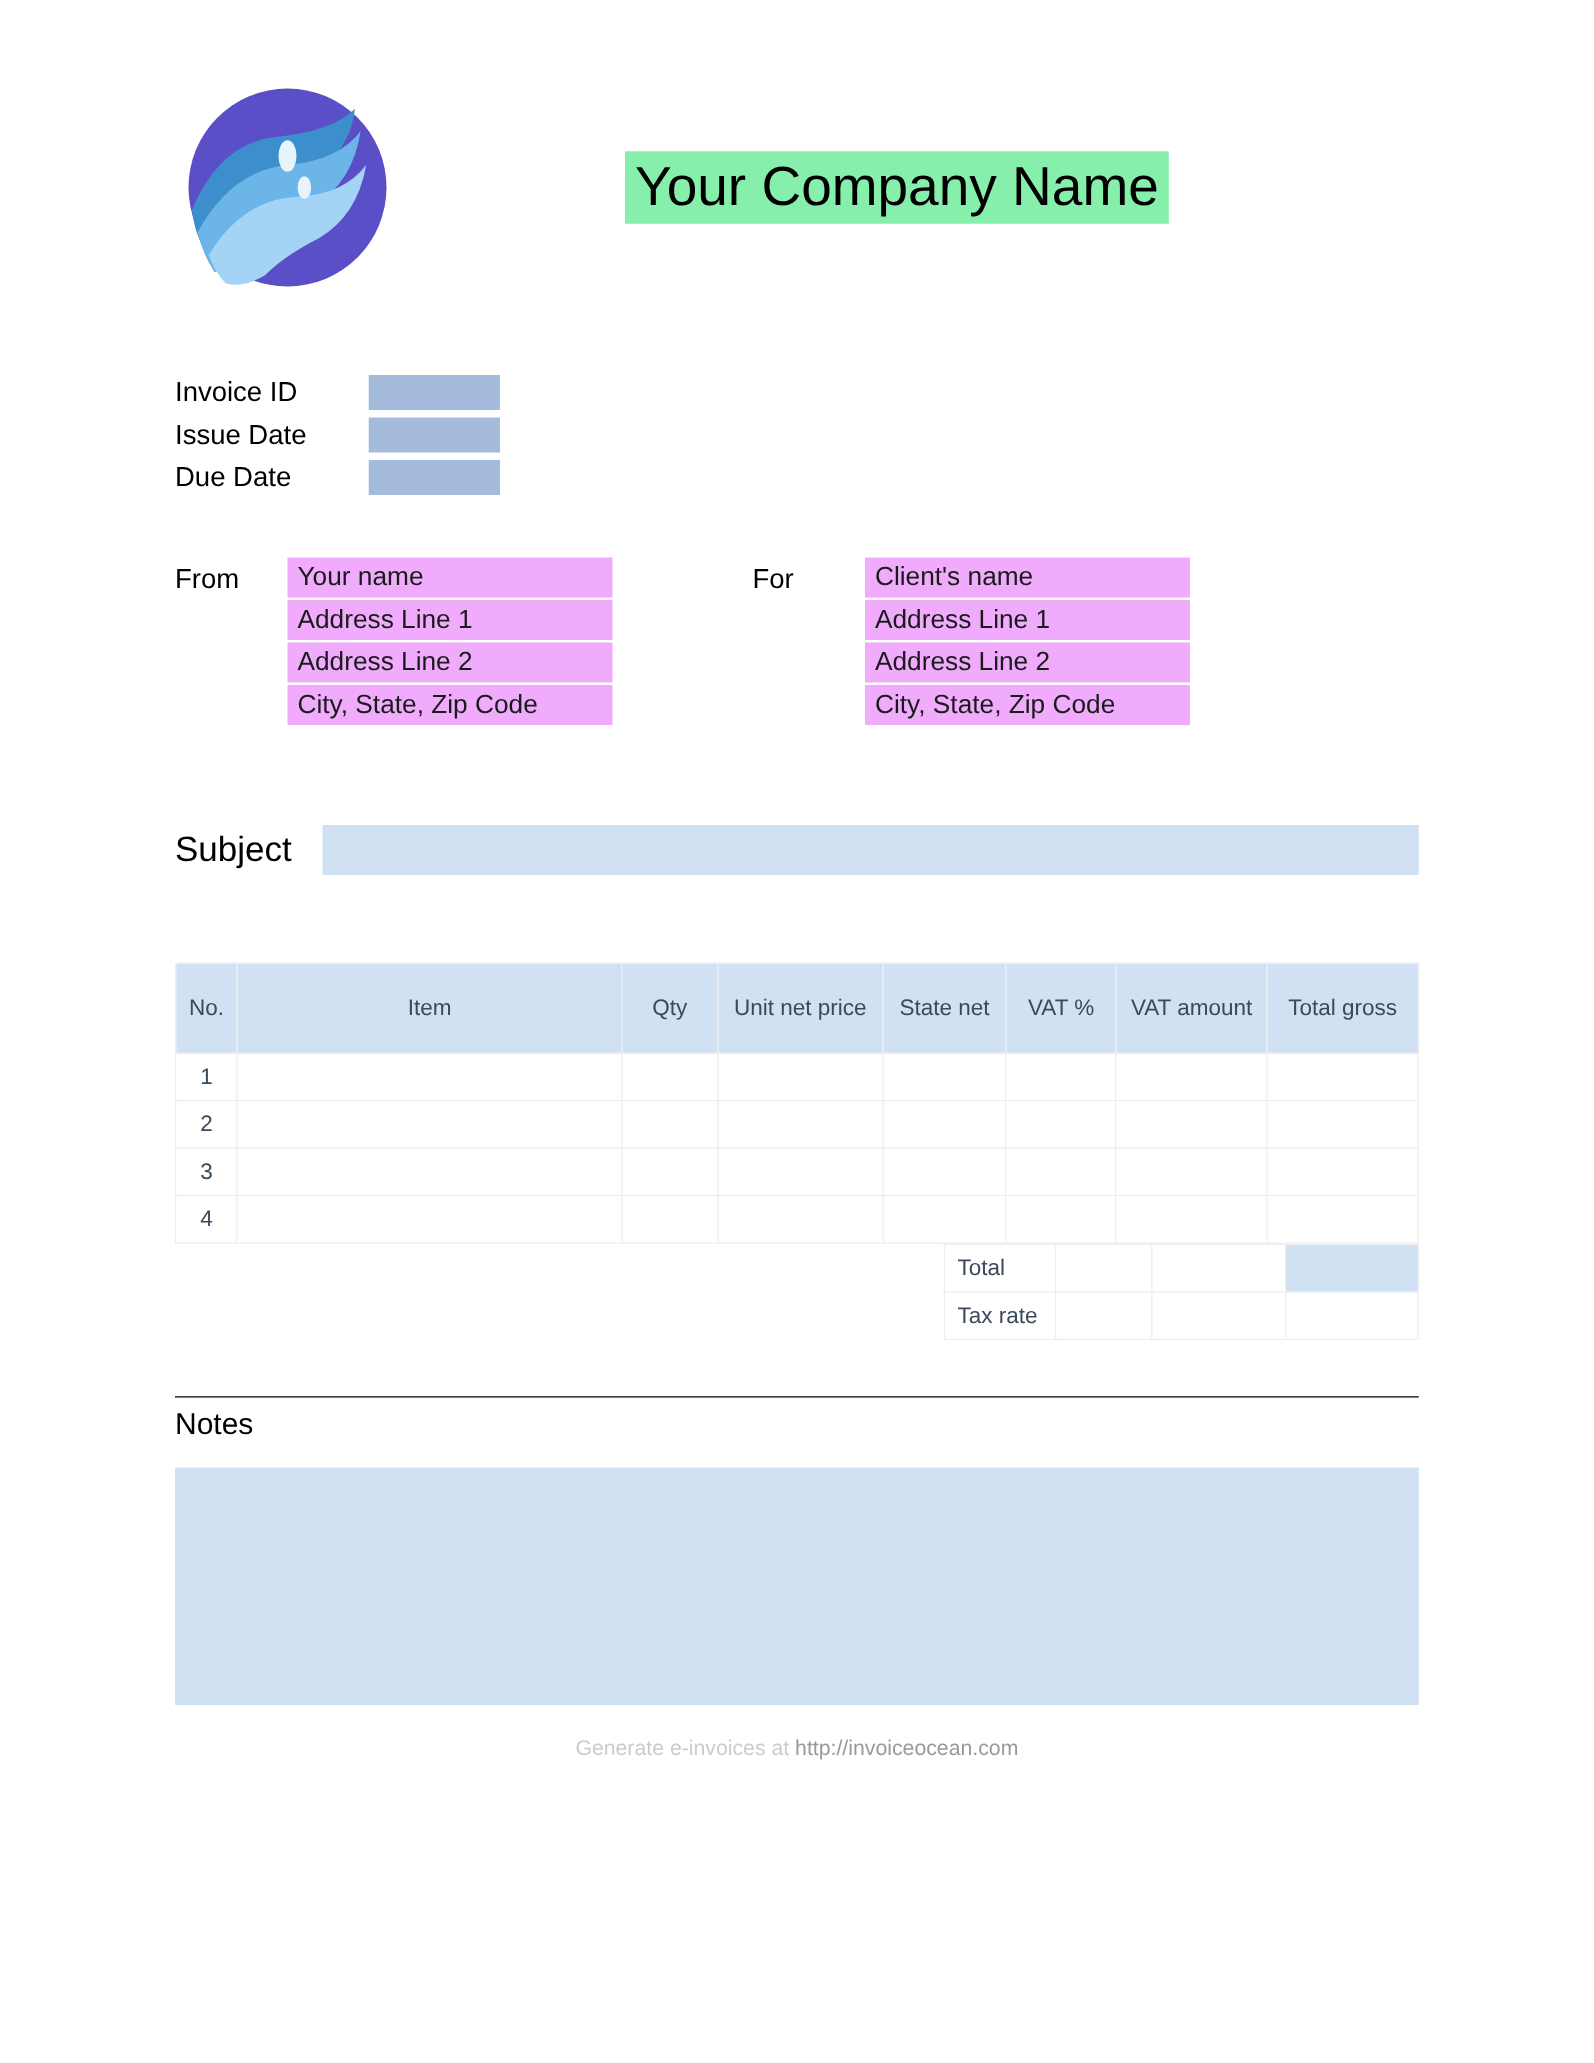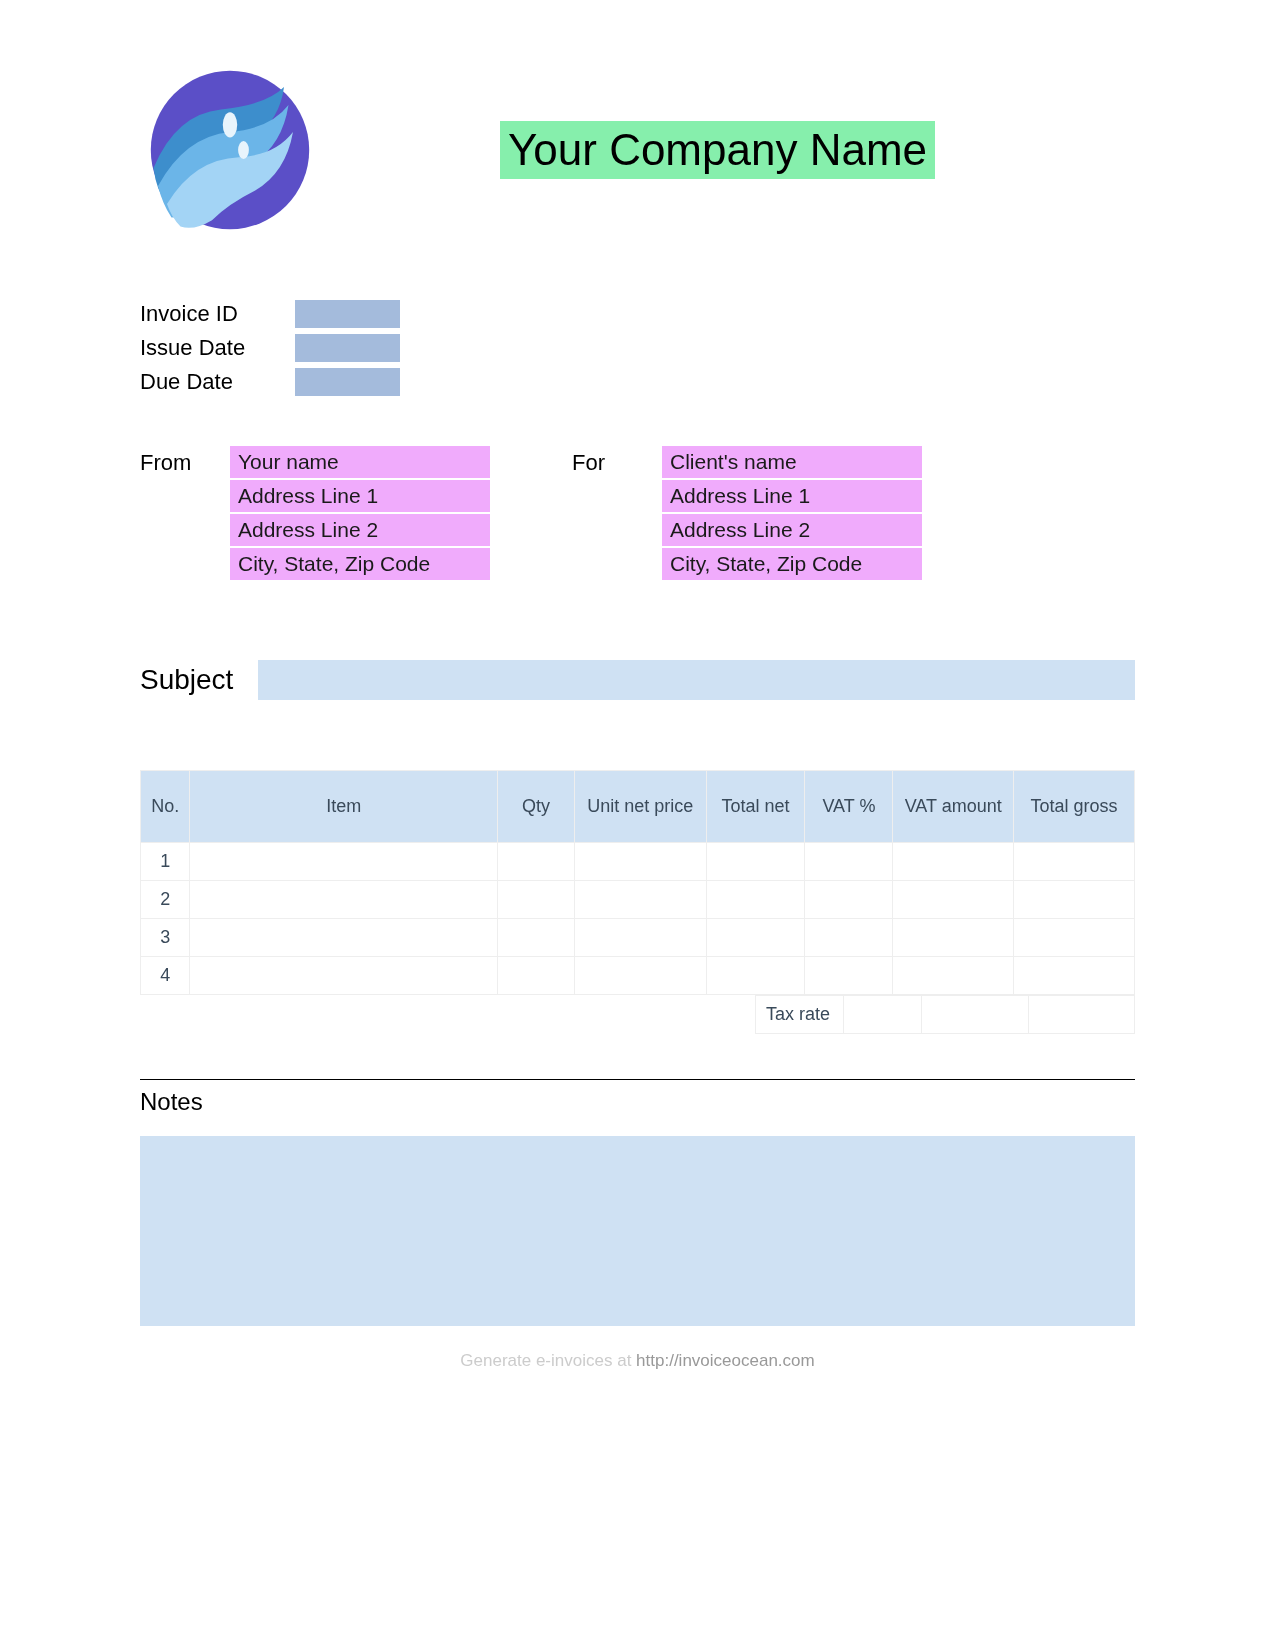--- a/index.html
+++ b/index.html
@@ -49,21 +49,21 @@
       width: 155px;
       color: #000;
     }
     .meta-value {
       background: #a4bbdc;
       width: 105px;
       height: 28px;
     }
     .parties {
       display: flex;
-      gap: 82px;
+      gap: 112px;
       margin-bottom: 80px;
     }
     .party {
       display: flex;
       gap: 20px;
     }
     .party-label {
       font-size: 22px;
       width: 70px;
       padding-top: 4px;
@@ -234,21 +234,21 @@
     <span class="subject-field"></span>
   </div>
 
   <table class="items-table">
     <thead>
       <tr>
         <th class="th-no">No.</th>
         <th class="th-item">Item</th>
         <th class="th-qty">Qty</th>
         <th class="th-unit">Unit net price</th>
-        <th class="th-totalnet">Total net</th>
+        <th class="th-totalnet">State net</th>
         <th class="th-vatpct">VAT %</th>
         <th class="th-vatamt">VAT amount</th>
         <th class="th-totalgross">Total gross</th>
       </tr>
     </thead>
     <tbody>
       <tr>
         <td>1</td>
         <td></td>
         <td></td>
@@ -286,20 +286,26 @@
         <td></td>
         <td></td>
         <td></td>
         <td></td>
       </tr>
     </tbody>
   </table>
 
   <table class="summary-table">
     <tbody>
+        <tr>
+      <td class="summary-label">Total</td>
+      <td class="summary-c1"></td>
+      <td class="summary-c2"></td>
+      <td class="summary-c3 summary-highlight"></td>
+    </tr>
     <tr>
       <td class="summary-label">Tax rate</td>
       <td class="summary-c1"></td>
       <td class="summary-c2"></td>
       <td class="summary-c3"></td>
     </tr>
   </tbody>
     </table>
 
   <div class="notes-section">

